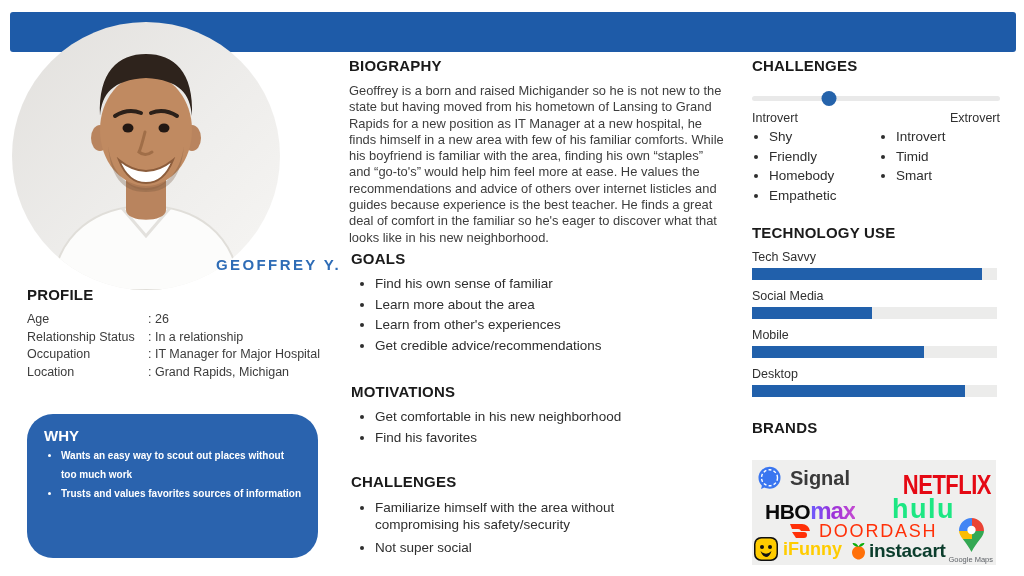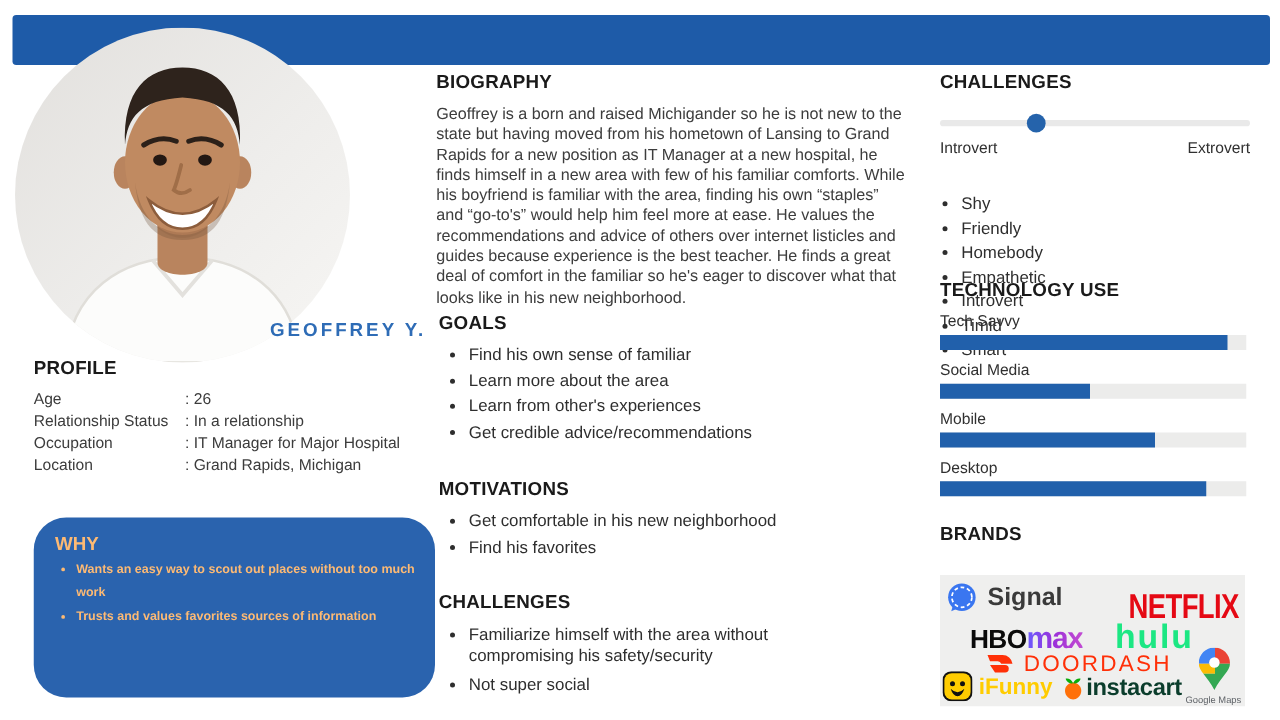--- a/index.html
+++ b/index.html
@@ -24,22 +24,22 @@
   .sec-h { font-size:15px; font-weight:bold; color:#1a1a1a; letter-spacing:.2px; }
 
   
   .profile { position:absolute; left:27px; top:286px; width:305px; }
   .profile-rows { margin-top:8px; }
   .p-row { display:flex; font-size:12.5px; color:#3c3c3c; line-height:17.5px; }
   .p-label { width:121px; flex:none; }
   .p-value::before { content:": "; white-space:pre; }
 
   
-  .why { position:absolute; left:27px; top:414px; width:321px; height:144px;
-    background:#2a63ae; border-radius:26px; color:#fdba74; padding:13px 16px 0 17px; }
+  .why { position:absolute; left:27px; top:414px; width:291px; height:144px;
+    background:#2a63ae; border-radius:26px; color:#ffffff; padding:13px 16px 0 17px; }
   .why-title { font-size:15px; font-weight:bold; }
   .why ul { margin:3px 0 0; padding-left:17px; }
   .why li { font-size:10px; font-weight:bold; line-height:18.5px; margin-bottom:1px; }
 
   
   .bio { position:absolute; left:349px; top:57px; width:376px; }
   .bio p { margin-top:9px; font-size:12.9px; line-height:16.3px; color:#3d3d3d; }
 
   .bullets { margin:9px 0 0; padding-left:24px; }
   .bullets li { font-size:13.5px; color:#2e2e2e; line-height:15px; margin-bottom:5.5px; }
@@ -51,41 +51,41 @@
 
   
   .personality { position:absolute; left:752px; top:57px; width:248px; }
   .slider { position:relative; margin-top:17px; height:15px; }
   .slider-track { position:absolute; left:0; right:0; top:5px; height:5px;
     background:#e9e9e9; border-radius:3px; }
   .slider-dot { position:absolute; top:0; width:15px; height:15px; border-radius:50%;
     background:#2563ab; transform:translateX(-50%); }
   .scale-labels { display:flex; justify-content:space-between; font-size:12.5px;
     color:#303030; margin-top:5px; }
-  .traits { display:flex; margin-top:31px;flex-direction:column; }
+  .traits { display:flex; margin-top:5px; }
   .traits ul { margin:0; padding-left:17px; list-style:disc; }
   .traits ul:first-child { width:127px; flex:none; }
   .traits li { font-size:13.5px; color:#2e2e2e; line-height:14px; margin-bottom:5.5px; }
 
   .technology { position:absolute; left:752px; top:224px; width:246px; }
   .tech-item { margin-top:9px; }
   .tech-item:first-of-type { margin-top:13px; }
   .tech-label { display:block; font-size:12.5px; color:#303030; margin-bottom:4px; }
   .bar { width:245px; height:12px; background:#ececeb; }
   .bar-fill { height:100%; background:#2160ab; }
 
   .brands { position:absolute; left:752px; top:419px; width:246px; }
   .brands-panel { position:relative; margin-top:24px; width:244px; height:105px;
     background:#efefee; overflow:hidden; }
   .bp { position:absolute; display:flex; align-items:center; white-space:nowrap; }
   .b-signal   { left:4px;  top:5px; }
   .b-signal .b-text { margin-left:7px; font-size:20px; font-weight:bold; color:#3a3a3a; }
   .b-netflix  { right:5px; top:9px; font-size:22px; font-weight:800; color:#e50914;
     letter-spacing:-.5px; transform:scaleY(1.25); transform-origin:top; }
-  .b-hbomax   { left:24px; top:37px; align-items:baseline; }
+  .b-hbomax   { left:13px; top:37px; align-items:baseline; }
   .b-hbo  { font-size:21px; font-weight:800; color:#0a0a0a; letter-spacing:-.5px; }
   .b-max  { font-size:24px; font-weight:800; color:#8b3fd1; letter-spacing:-1px;
     background:linear-gradient(90deg,#6a5cff,#9b30d9,#c44bd1); }
   @supports (-webkit-background-clip:text) {
     .b-max { -webkit-background-clip:text; -webkit-text-fill-color:transparent; }
   }
   .b-hulu { left:140px; top:34px; font-size:27px; font-weight:800; color:#1ce783;
     letter-spacing:1.5px; }
   .b-doordash { left:37px; top:61px; }
   .b-doordash .b-text { margin-left:6px; font-size:18px; font-weight:400;

